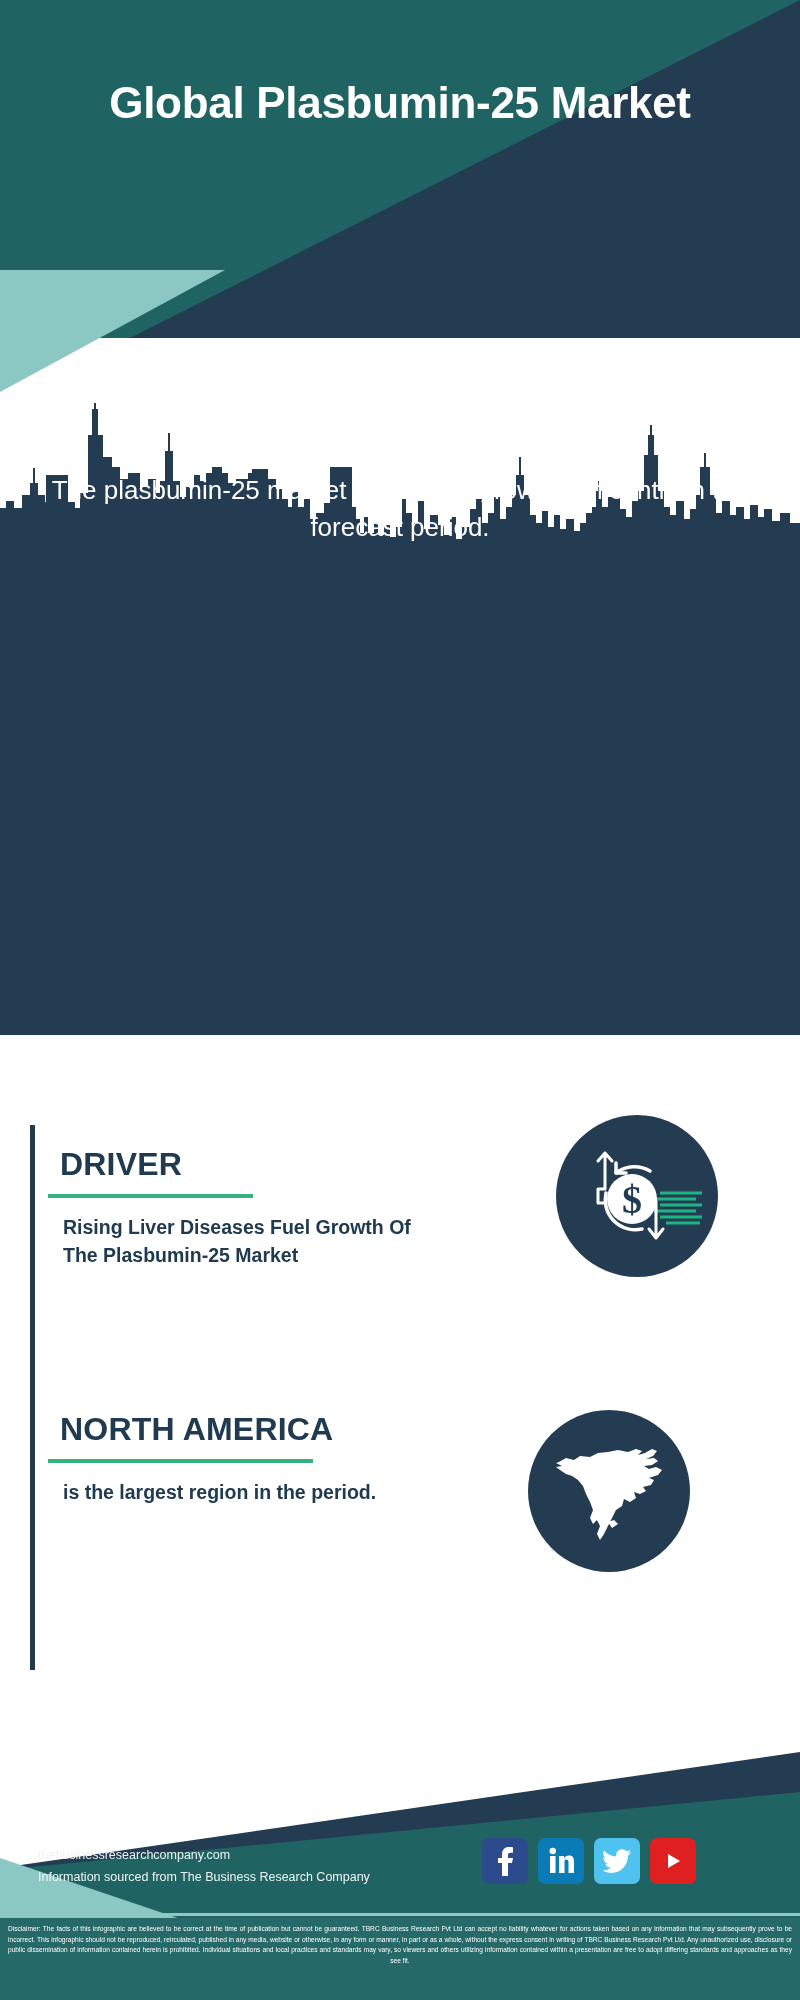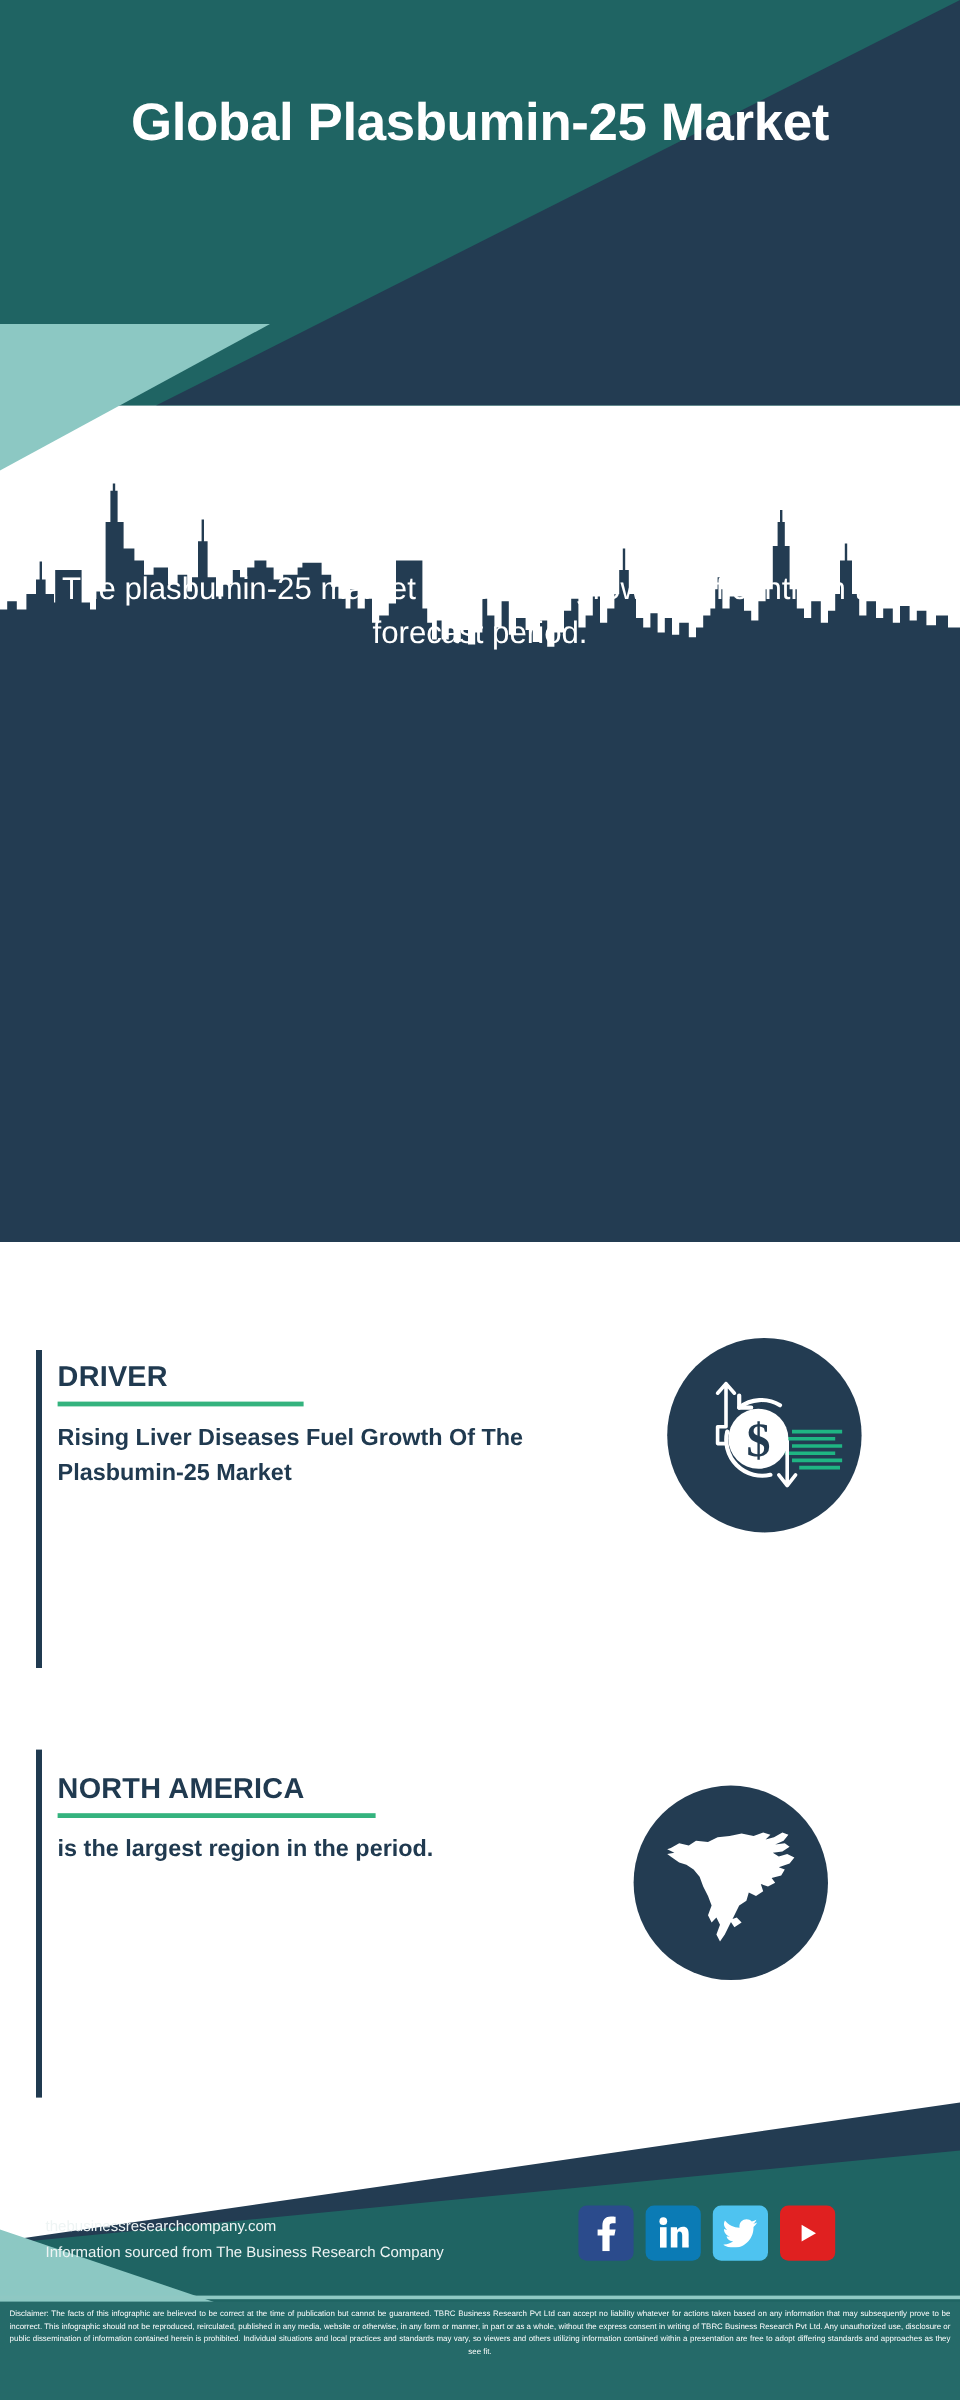--- a/index.html
+++ b/index.html
@@ -76,57 +76,57 @@
     z-index: 6;
   }
 
   
   .section {
     position: absolute;
     left: 0;
     width: 800px;
   }
   .sec-driver { top: 1135px; height: 280px; }
-  .sec-region { top: 1478px; height: 280px; }
+  .sec-region { top: 1400px; height: 280px; }
 
   .accent-bar {
     position: absolute;
     left: 30px;
     width: 5px;
     background: #203A50;
   }
   .sec-driver .accent-bar { top: -10px; height: 265px; }
   .sec-region .accent-bar { top: -20px; height: 290px; }
 
   .sec-text {
     position: absolute;
     left: 48px;
     width: 390px;
   }
   .sec-heading {
     color: #203A50;
-    font-size: 24px;
+    font-size: 32px;
     font-weight: bold;
     letter-spacing: 0.2px;
-    margin: 0;
+    margin: 12px;
     line-height: 1.1;
   }
   .sec-rule {
     height: 4px;
     background: #34b37e;
     margin: 7px 0 12px 0;
   }
   .sec-driver .sec-rule { width: 205px; }
   .sec-region .sec-rule { width: 265px; }
   .sec-body {
     color: #203A50;
     font-size: 19.5px;
     font-weight: bold;
     line-height: 1.45;
-    margin: 0;
+    margin: 15px;
   }
 
   .icon-circle {
     position: absolute;
     border-radius: 50%;
     background: #233c52;
     display: flex;
     align-items: center;
     justify-content: center;
   }

